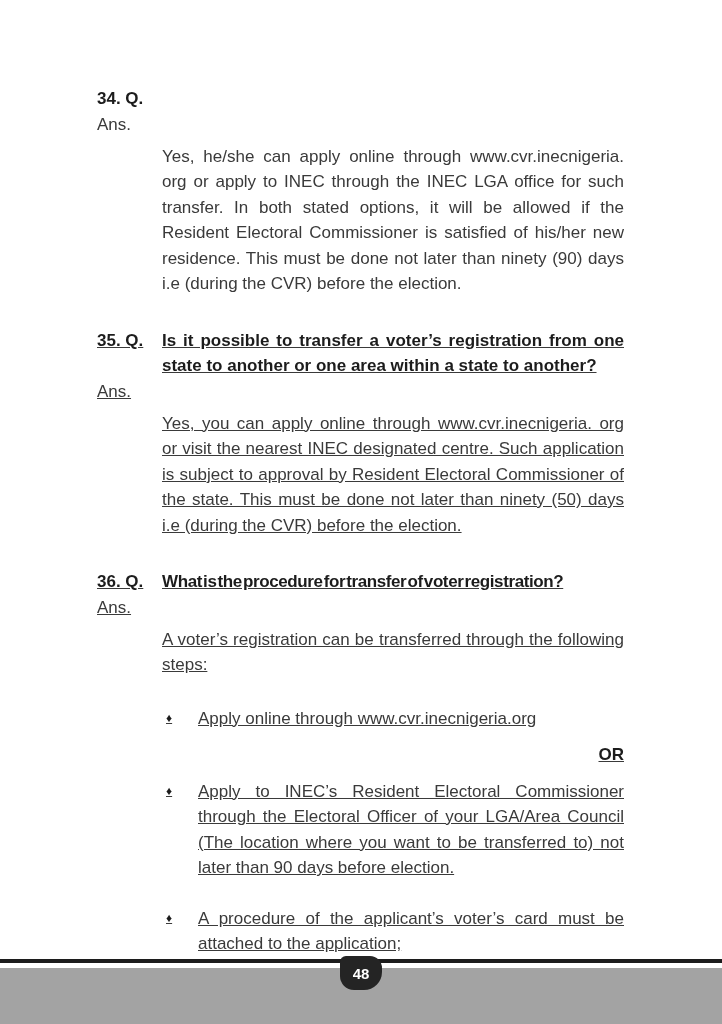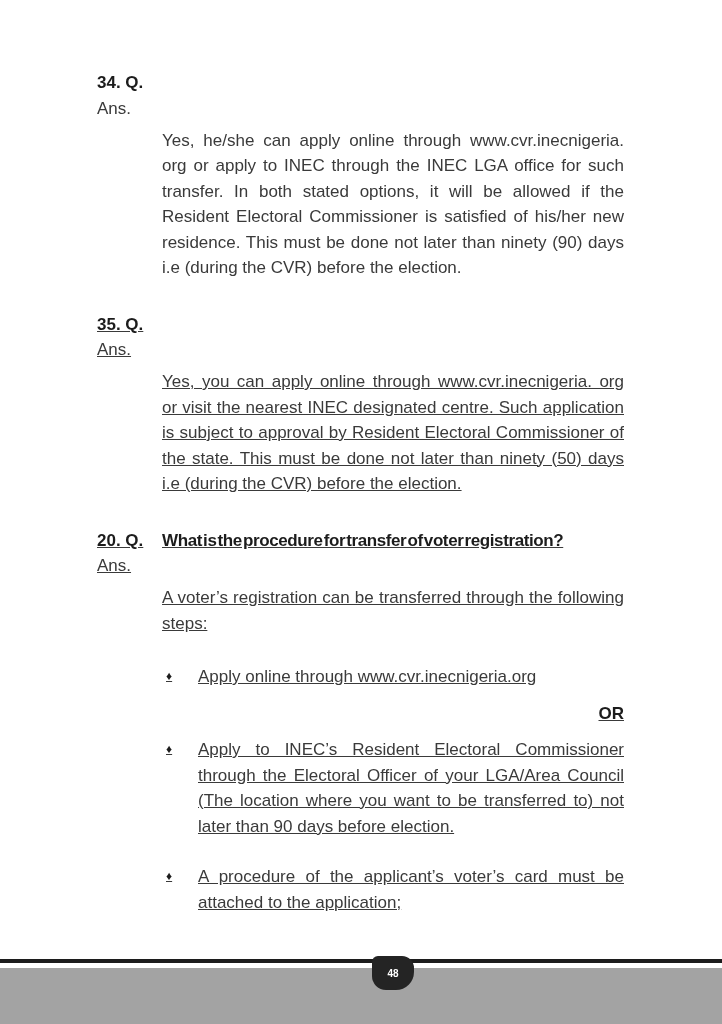--- a/index.html
+++ b/index.html
@@ -12,21 +12,21 @@
     width: 722px;
     height: 1024px;
     background: #ffffff;
     overflow: hidden;
     font-family: "Liberation Sans", "DejaVu Sans", sans-serif;
     color: #3a3a3a;
   }
   .content {
     position: absolute;
     left: 97px;
-    top: 70px;
+    top: 86px;
     width: 527px;
     font-size: 17px;
     line-height: 25.5px;
   }
   .qa-row {
     display: grid;
     grid-template-columns: 65px 1fr;
     align-items: start;
   }
   .q-label {
@@ -107,24 +107,23 @@
     transform: translateX(-50%);
     top: 956px;
     width: 42px;
     height: 34px;
     background: #242424;
     border-radius: 6px 12px 18px 14px;
     display: flex;
     align-items: center;
     justify-content: center;
     color: #ffffff;
-    font-size: 10px;
+    font-size: 15px;
     font-weight: bold;
     z-index: 2;
-    margin-left: 32px;
   }
 </style>
 </head>
 <body>
 
 <div class="page">
 
   <div class="content">
 
     <section class="qa-block">
@@ -133,30 +132,31 @@
       </div>
       <div class="qa-row">
         <div class="ans-label">Ans.</div>
         <div class="answer">Yes, he/she can apply online through www.cvr.inecnigeria. org or apply to INEC through the INEC LGA office for such transfer. In both stated options, it will be allowed if the Resident Electoral Commissioner is satisfied of his/her new residence. This must be done not later than ninety (90) days i.e (during the CVR) before the election.</div>
       </div>
     </section>
 
     <section class="qa-block">
       <div class="qa-row">
         <div class="q-label">35. Q.</div>
+        <div class="question">Is it possible to transfer a voter’s registration from one state to another or one area within a state to another?</div>
       </div>
       <div class="qa-row">
         <div class="ans-label">Ans.</div>
         <div class="answer">Yes, you can apply online through www.cvr.inecnigeria. org or visit the nearest INEC designated centre. Such application is subject to approval by Resident Electoral Commissioner of the state. This must be done not later than ninety (50) days i.e (during the CVR) before the election.</div>
       </div>
     </section>
 
     <section class="qa-block">
       <div class="qa-row">
-        <div class="q-label">20. Q.</div>
+        <div class="q-label">36. Q.</div>
         <div class="question tight">What is the procedure for transfer of voter registration?</div>
       </div>
       <div class="qa-row">
         <div class="ans-label">Ans.</div>
         <div class="answer">A voter’s registration can be transferred through the following steps:</div>
       </div>
 
       <div class="steps">
 
         <div class="bullet-item">

